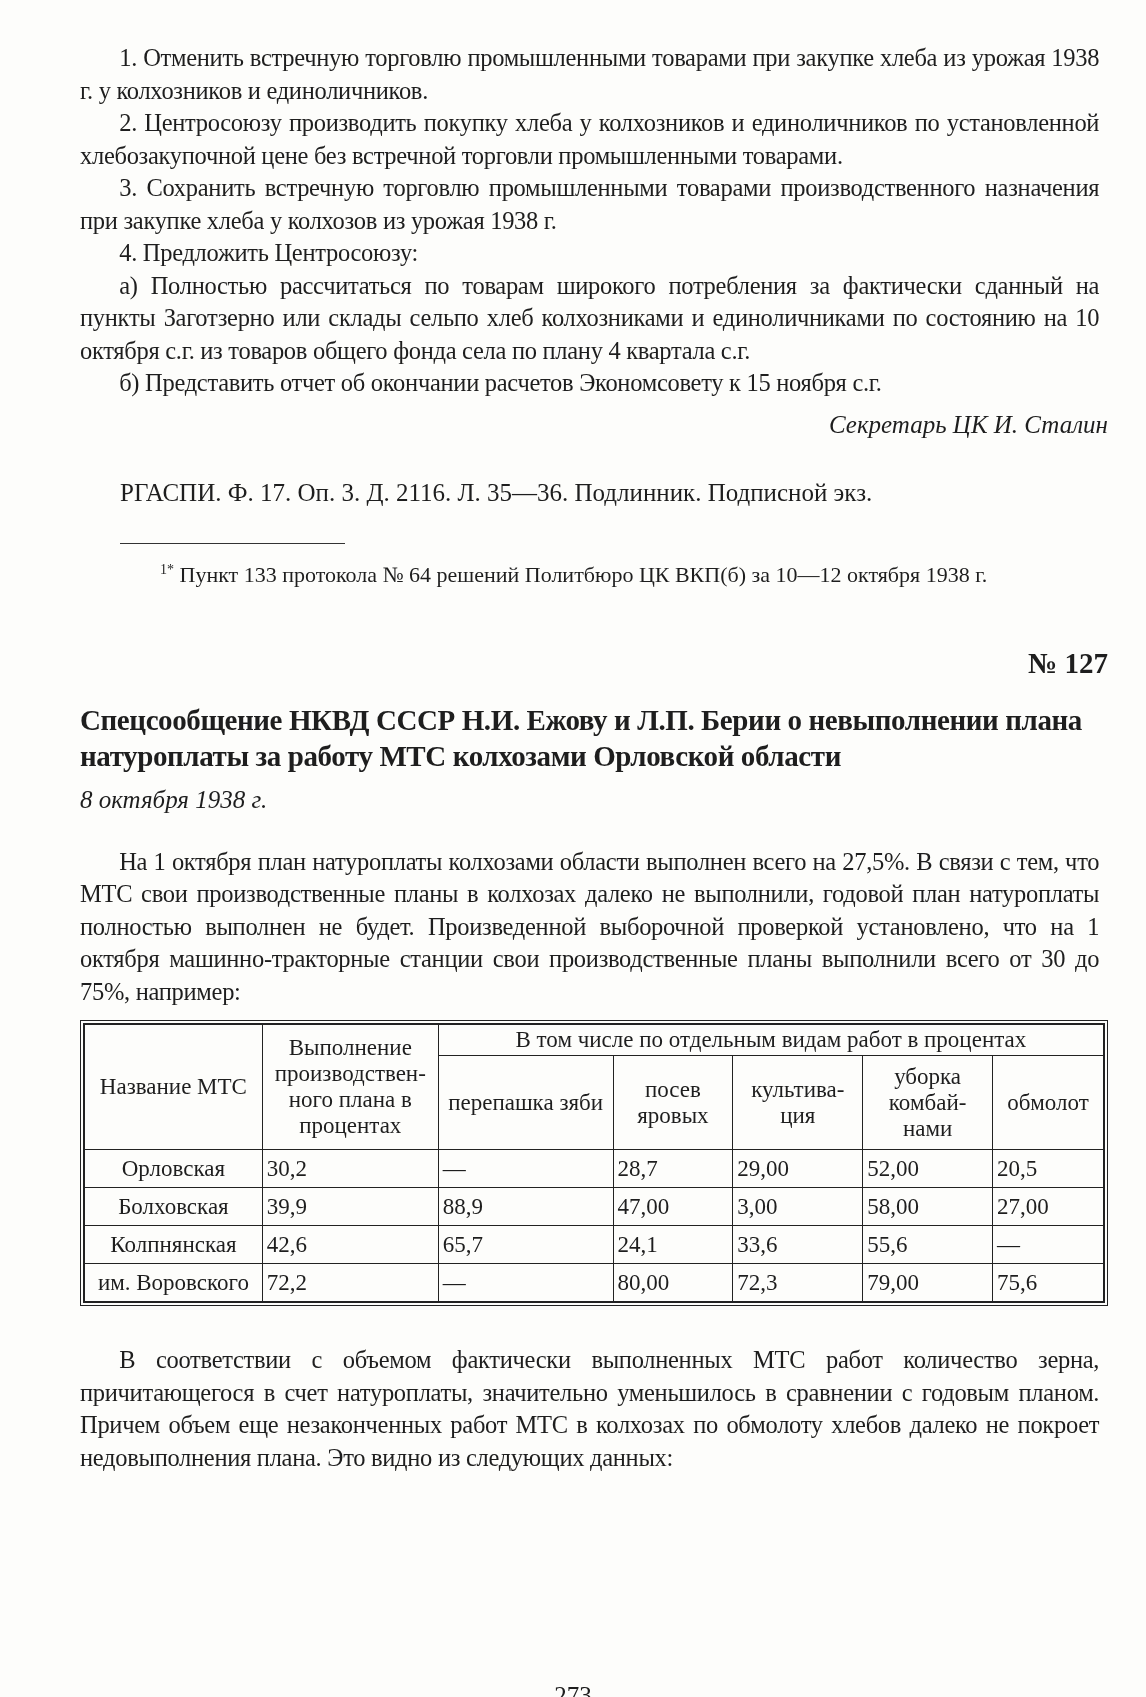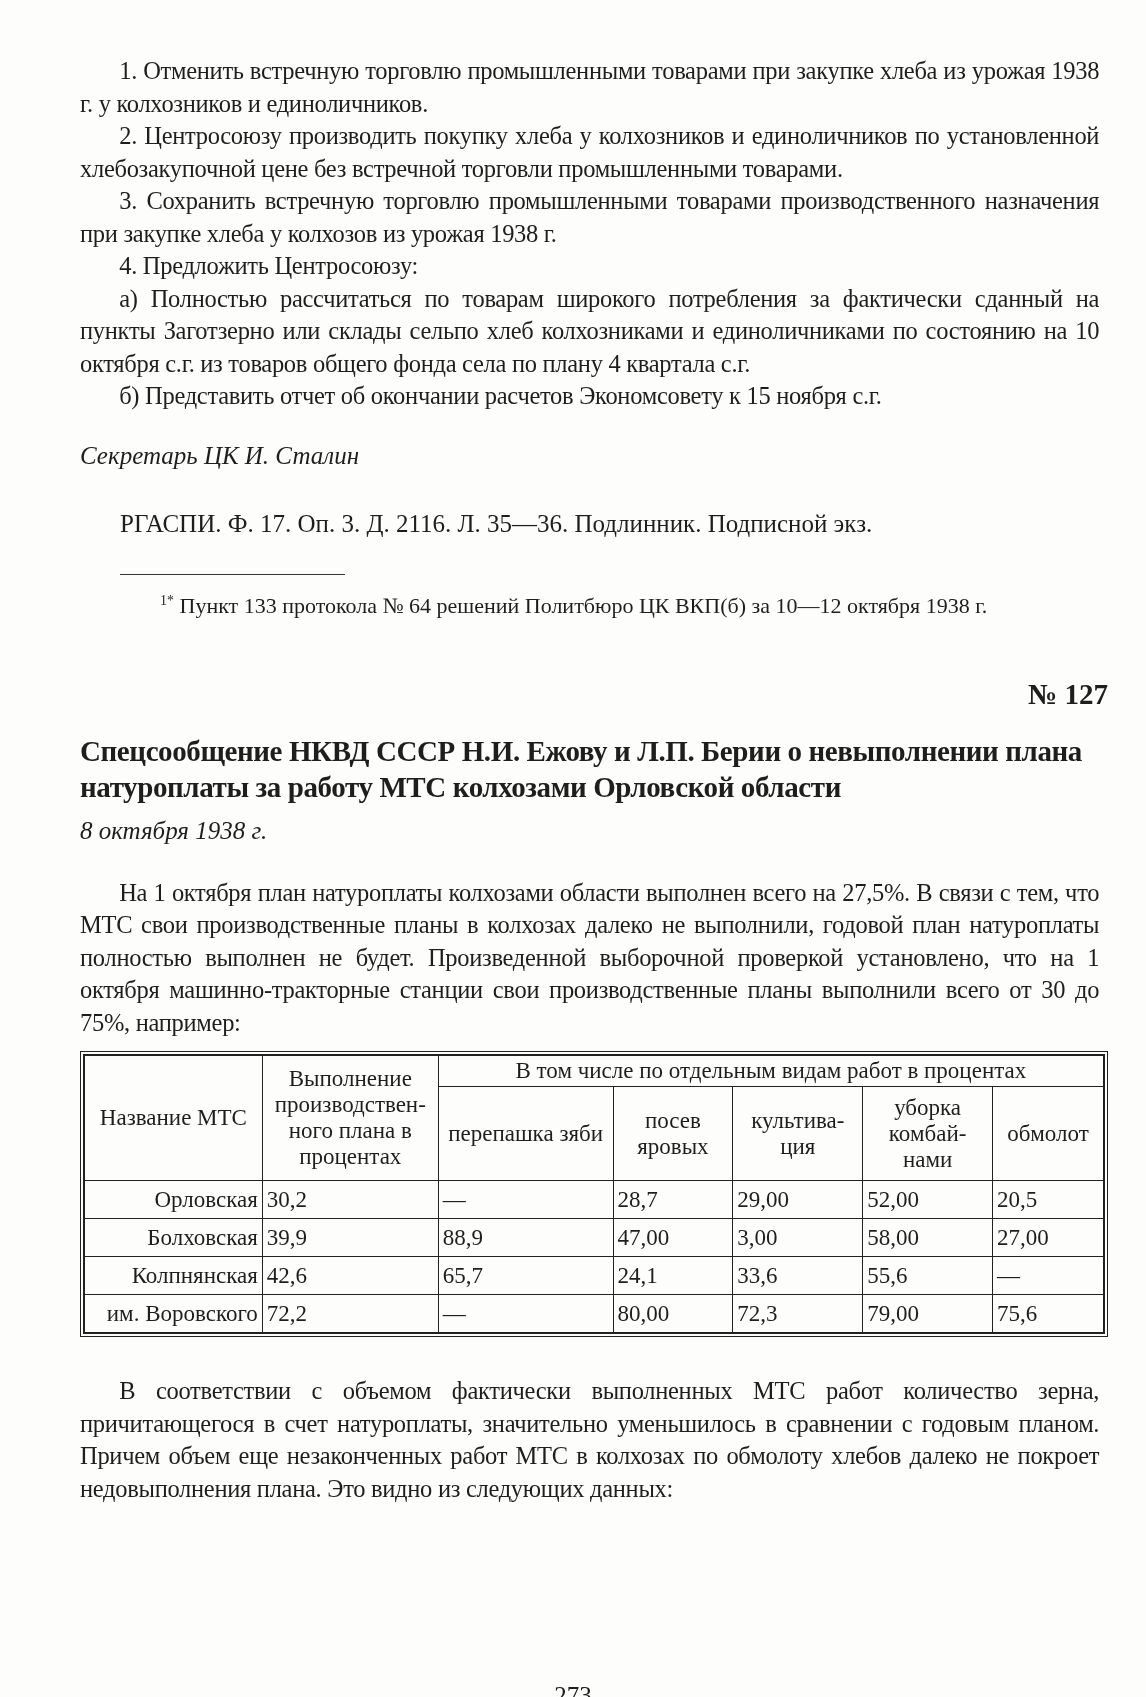--- a/index.html
+++ b/index.html
@@ -6,39 +6,39 @@
   body {
     width: 1146px; height: 1697px;
     background: #fdfdfb;
     color: #1e1e1e;
     font-family: "Liberation Serif", "DejaVu Serif", serif;
     position: relative;
     overflow: hidden;
   }
   .page {
     position: absolute;
-    left: 80px; top: 55px;
+    left: 80px; top: 42px;
     width: 1028px;
   }
   p { margin: 0; }
   .para {
     font-size: 25px;
     line-height: 32.5px;
     text-align: justify;
     text-indent: 40px;
     letter-spacing: -0.3px;
     transform: scaleX(0.98);
     transform-origin: left;
     width: 1040px;
   }
   .sig {
     font-style: italic;
     font-size: 25px;
-    text-align: left;
-    margin-top: 29px;
+    text-align: right;
+    margin-top: 11px;
   }
   .archive {
     font-size: 25px;
     margin-top: 40px;
     text-indent: 40px;
   }
   .fn-rule {
     width: 225px; height: 0;
     border-top: 1.5px solid #333;
     margin-top: 36px;
@@ -84,21 +84,21 @@
     font-size: 23px;
     line-height: 27px;
   }
   td, th {
     border: 1.5px solid #222;
     font-weight: normal;
     padding: 2px 4px;
     vertical-align: middle;
   }
   th { line-height: 26px; }
-  td.name { text-align: right; padding-left: 4px; }
+  td.name { text-align: center; padding-left: 4px; }
   tr.data td { height: 33px; }
   .page-num {
     position: absolute;
     left: 0; width: 100%;
     top: 1682px;
     text-align: center;
     font-size: 25px;
   }
 </style>
 </head>

